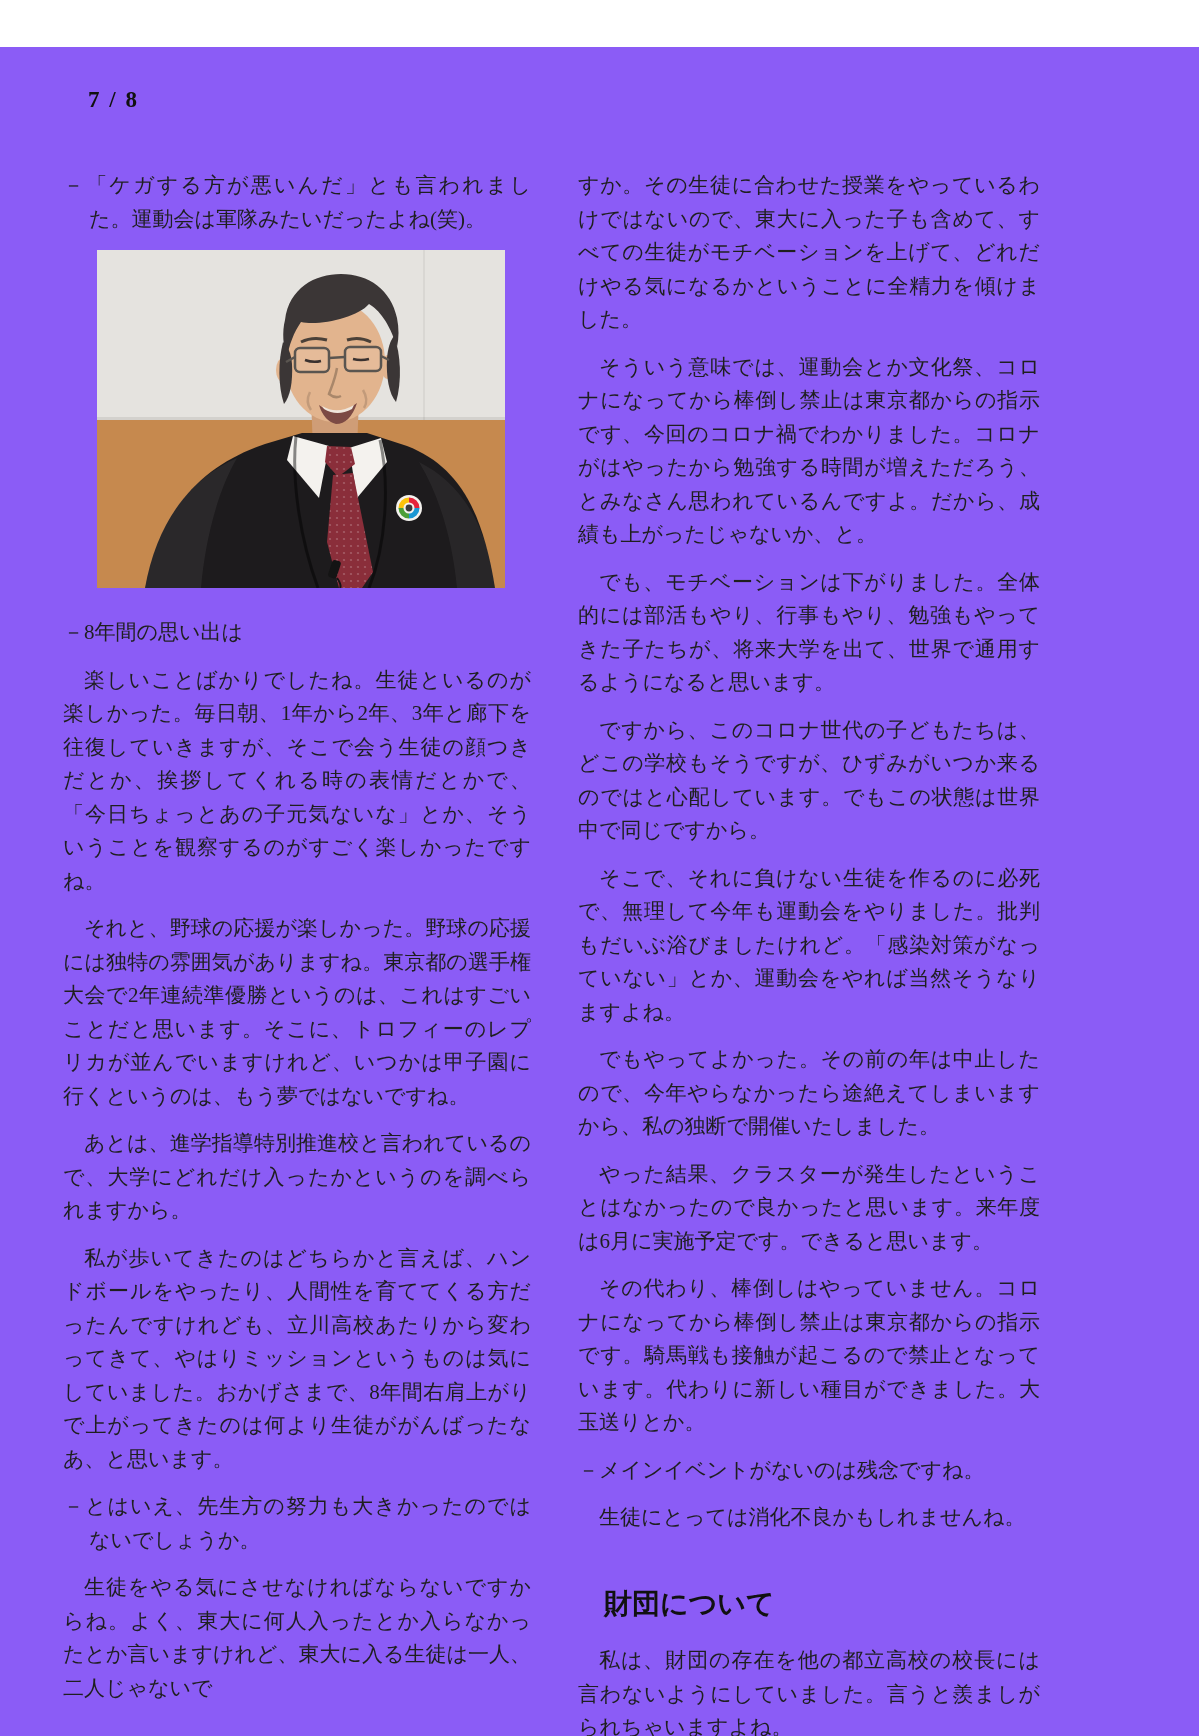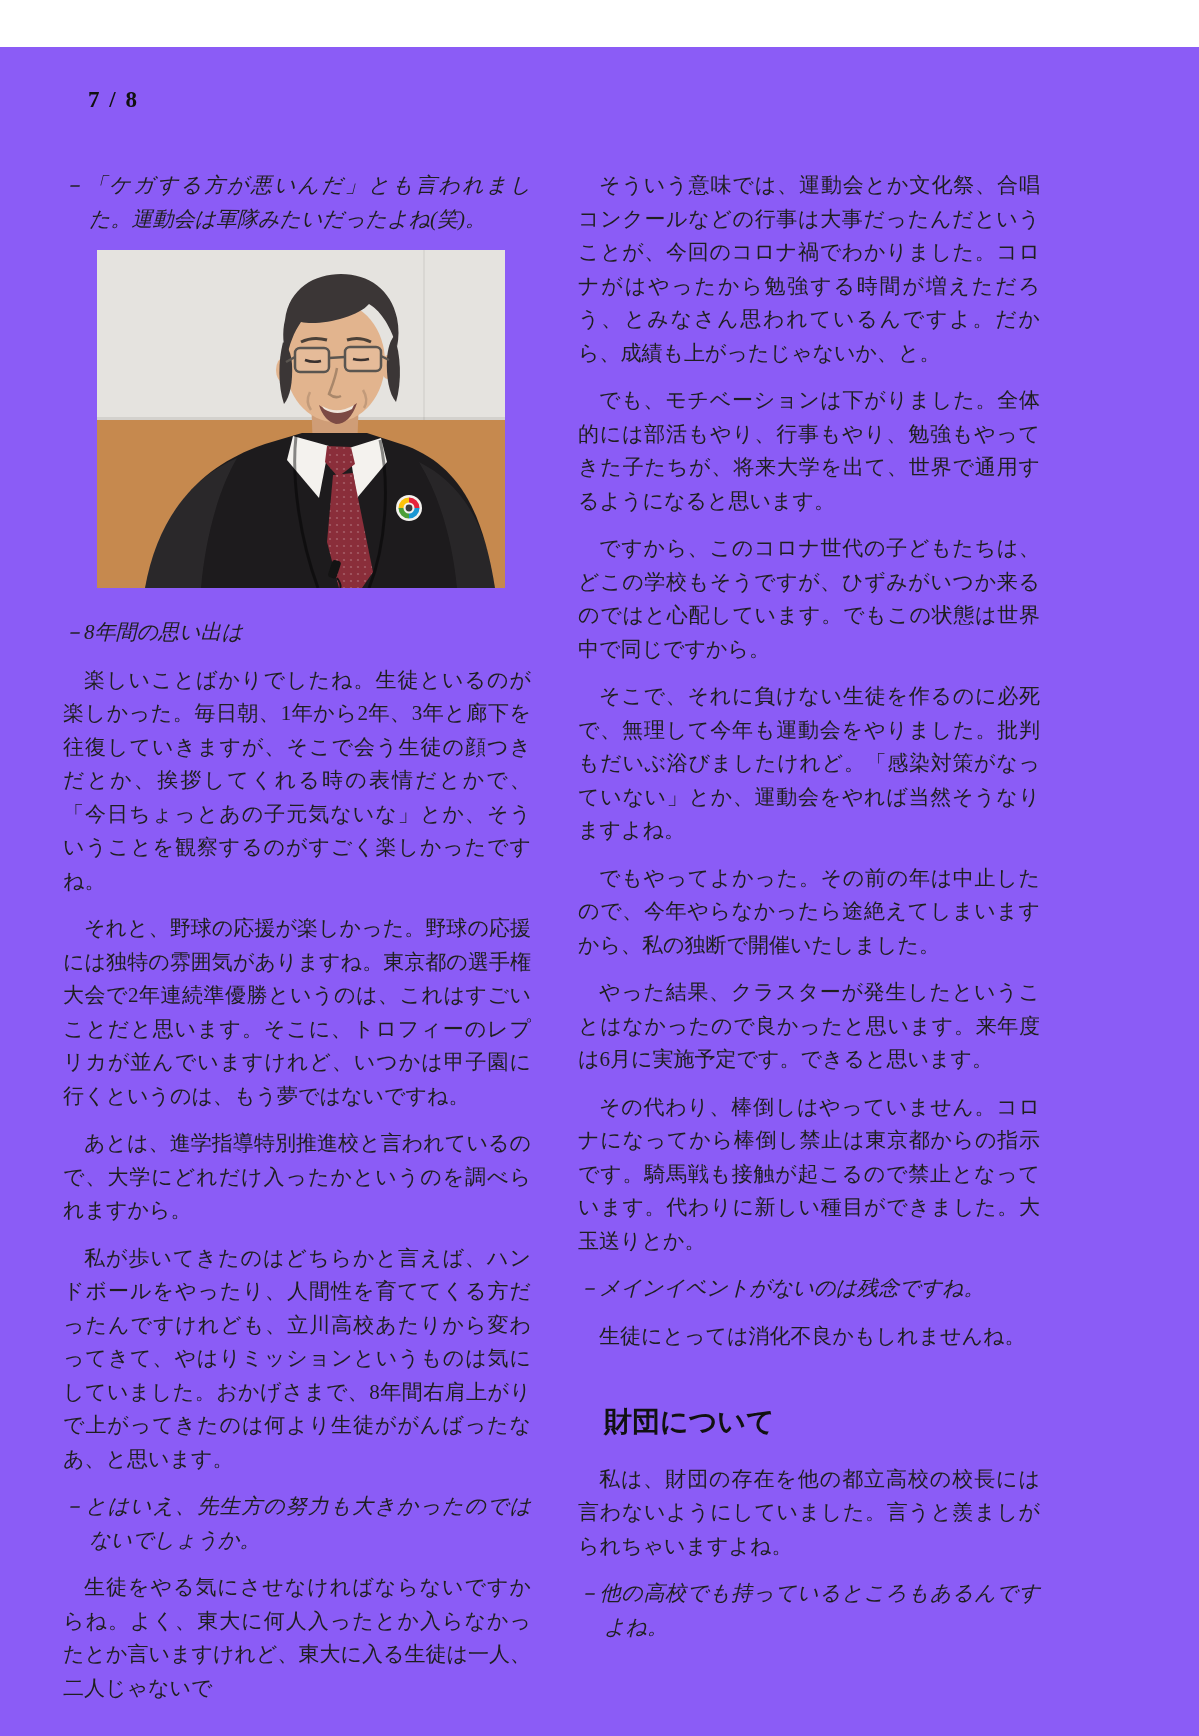--- a/index.html
+++ b/index.html
@@ -29,21 +29,20 @@
     font-size: 21px;
     line-height: 33.5px;
     text-align: justify;
   }
   .col-left  { left: 63px;  width: 468px; }
   .col-right { left: 578px; width: 462px; }
   .col p { margin: 0 0 14px 0; }
   .question {
     padding-left: 26px;
     text-indent: -26px;
-    font-style: italic;
   }
   .answer { text-indent: 21px; }
   .continuation { text-indent: 0; }
   .section-heading {
     font-family: "Liberation Sans", "DejaVu Sans", sans-serif;
     font-weight: bold;
     font-size: 28px;
     color: #111;
     margin: 52px 0 24px 26px !important;
     text-indent: 0;
@@ -134,21 +133,22 @@
   </figure>
       <p class="question">－8年間の思い出は</p>
       <p class="answer">楽しいことばかりでしたね。生徒といるのが楽しかった。毎日朝、1年から2年、3年と廊下を往復していきますが、そこで会う生徒の顔つきだとか、挨拶してくれる時の表情だとかで、「今日ちょっとあの子元気ないな」とか、そういうことを観察するのがすごく楽しかったですね。</p>
       <p class="answer">それと、野球の応援が楽しかった。野球の応援には独特の雰囲気がありますね。東京都の選手権大会で2年連続準優勝というのは、これはすごいことだと思います。そこに、トロフィーのレプリカが並んでいますけれど、いつかは甲子園に行くというのは、もう夢ではないですね。</p>
       <p class="answer">あとは、進学指導特別推進校と言われているので、大学にどれだけ入ったかというのを調べられますから。</p>
       <p class="answer">私が歩いてきたのはどちらかと言えば、ハンドボールをやったり、人間性を育ててくる方だったんですけれども、立川高校あたりから変わってきて、やはりミッションというものは気にしていました。おかげさまで、8年間右肩上がりで上がってきたのは何より生徒ががんばったなあ、と思います。</p>
       <p class="question">－とはいえ、先生方の努力も大きかったのではないでしょうか。</p>
       <p class="answer">生徒をやる気にさせなければならないですからね。よく、東大に何人入ったとか入らなかったとか言いますけれど、東大に入る生徒は一人、二人じゃないで</p>
     </div>
   <div class="col col-right">
-      <p class="answer">そういう意味では、運動会とか文化祭、合唱コンクールなどの行事は大事だったんだということが、今回のコロナ禍でわかりました。コロナがはやったから勉強する時間が増えただろう、とみなさん思われているんですよ。だから、成績も上がったじゃないか、と。</p>
+      <p class="continuation">すか。その生徒に合わせた授業をやっているわけではないので、東大に入った子も含めて、すべての生徒がモチベーションを上げて、どれだけやる気になるかということに全精力を傾けました。</p>
+      <p class="answer">そういう意味では、運動会とか文化祭、コロナになってから棒倒し禁止は東京都からの指示です、今回のコロナ禍でわかりました。コロナがはやったから勉強する時間が増えただろう、とみなさん思われているんですよ。だから、成績も上がったじゃないか、と。</p>
       <p class="answer">でも、モチベーションは下がりました。全体的には部活もやり、行事もやり、勉強もやってきた子たちが、将来大学を出て、世界で通用するようになると思います。</p>
       <p class="answer">ですから、このコロナ世代の子どもたちは、どこの学校もそうですが、ひずみがいつか来るのではと心配しています。でもこの状態は世界中で同じですから。</p>
       <p class="answer">そこで、それに負けない生徒を作るのに必死で、無理して今年も運動会をやりました。批判もだいぶ浴びましたけれど。「感染対策がなっていない」とか、運動会をやれば当然そうなりますよね。</p>
       <p class="answer">でもやってよかった。その前の年は中止したので、今年やらなかったら途絶えてしまいますから、私の独断で開催いたしました。</p>
       <p class="answer">やった結果、クラスターが発生したということはなかったので良かったと思います。来年度は6月に実施予定です。できると思います。</p>
       <p class="answer">その代わり、棒倒しはやっていません。コロナになってから棒倒し禁止は東京都からの指示です。騎馬戦も接触が起こるので禁止となっています。代わりに新しい種目ができました。大玉送りとか。</p>
       <p class="question">－メインイベントがないのは残念ですね。</p>
       <p class="answer">生徒にとっては消化不良かもしれませんね。</p>
       <p class="section-heading">財団について</p>
       <p class="answer">私は、財団の存在を他の都立高校の校長には言わないようにしていました。言うと羨ましがられちゃいますよね。</p>

